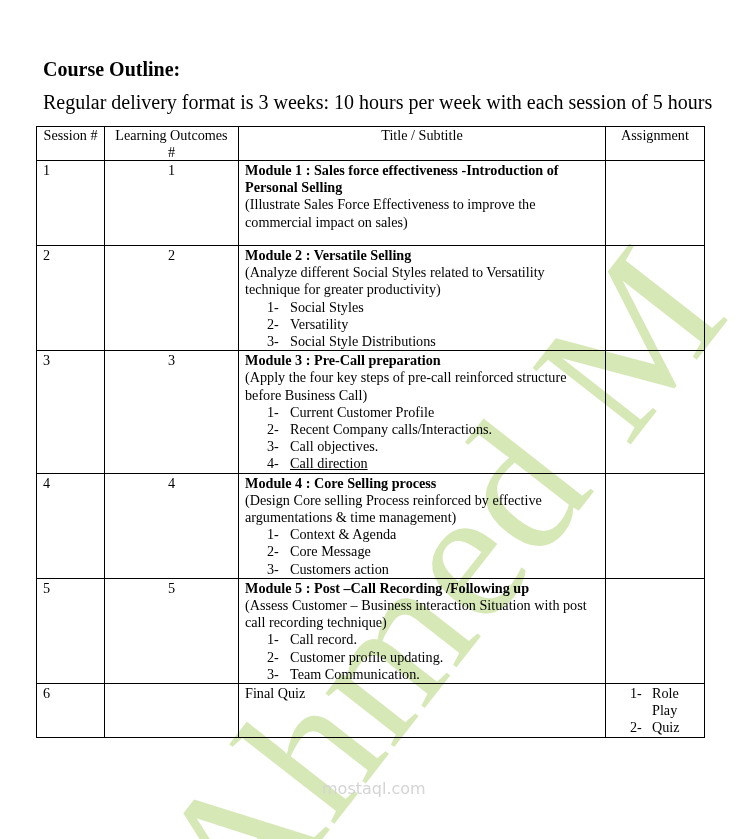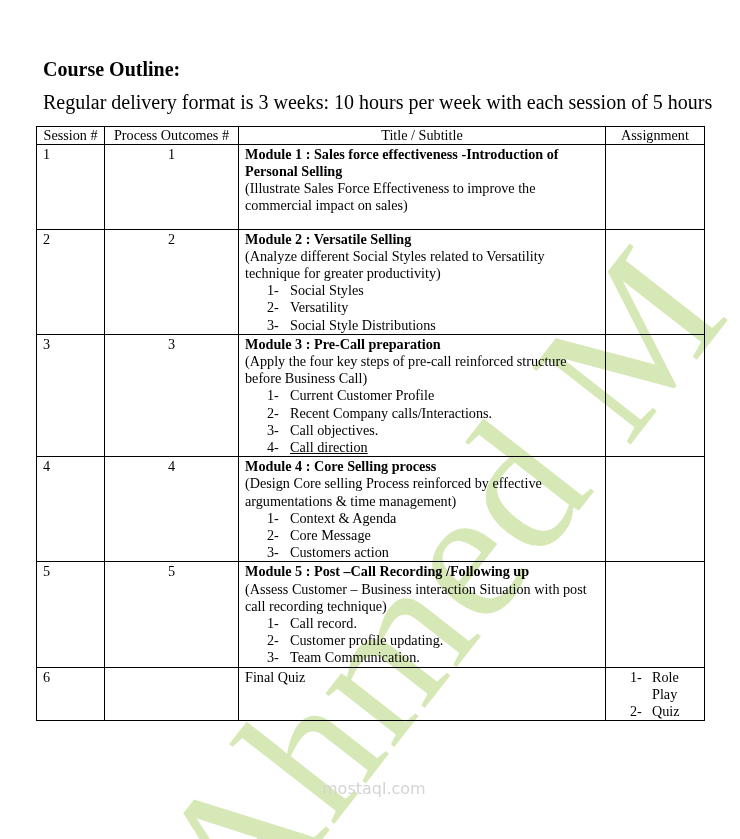--- a/index.html
+++ b/index.html
@@ -68,21 +68,21 @@
     <table class="outline">
       <colgroup>
           <col class="c1">
           <col class="c2">
           <col class="c3">
           <col class="c4">
         </colgroup>
       <thead>
         <tr>
           <th>Session #</th>
-          <th>Process Outcomes #</th>
+          <th>Learning Outcomes #</th>
           <th>Title / Subtitle</th>
           <th>Assignment</th>
         </tr>
       </thead>
       <tbody>
 
         <tr style="height:85px">
           <td class="c-session">1</td>
           <td class="c-lo">1</td>
           <td>

